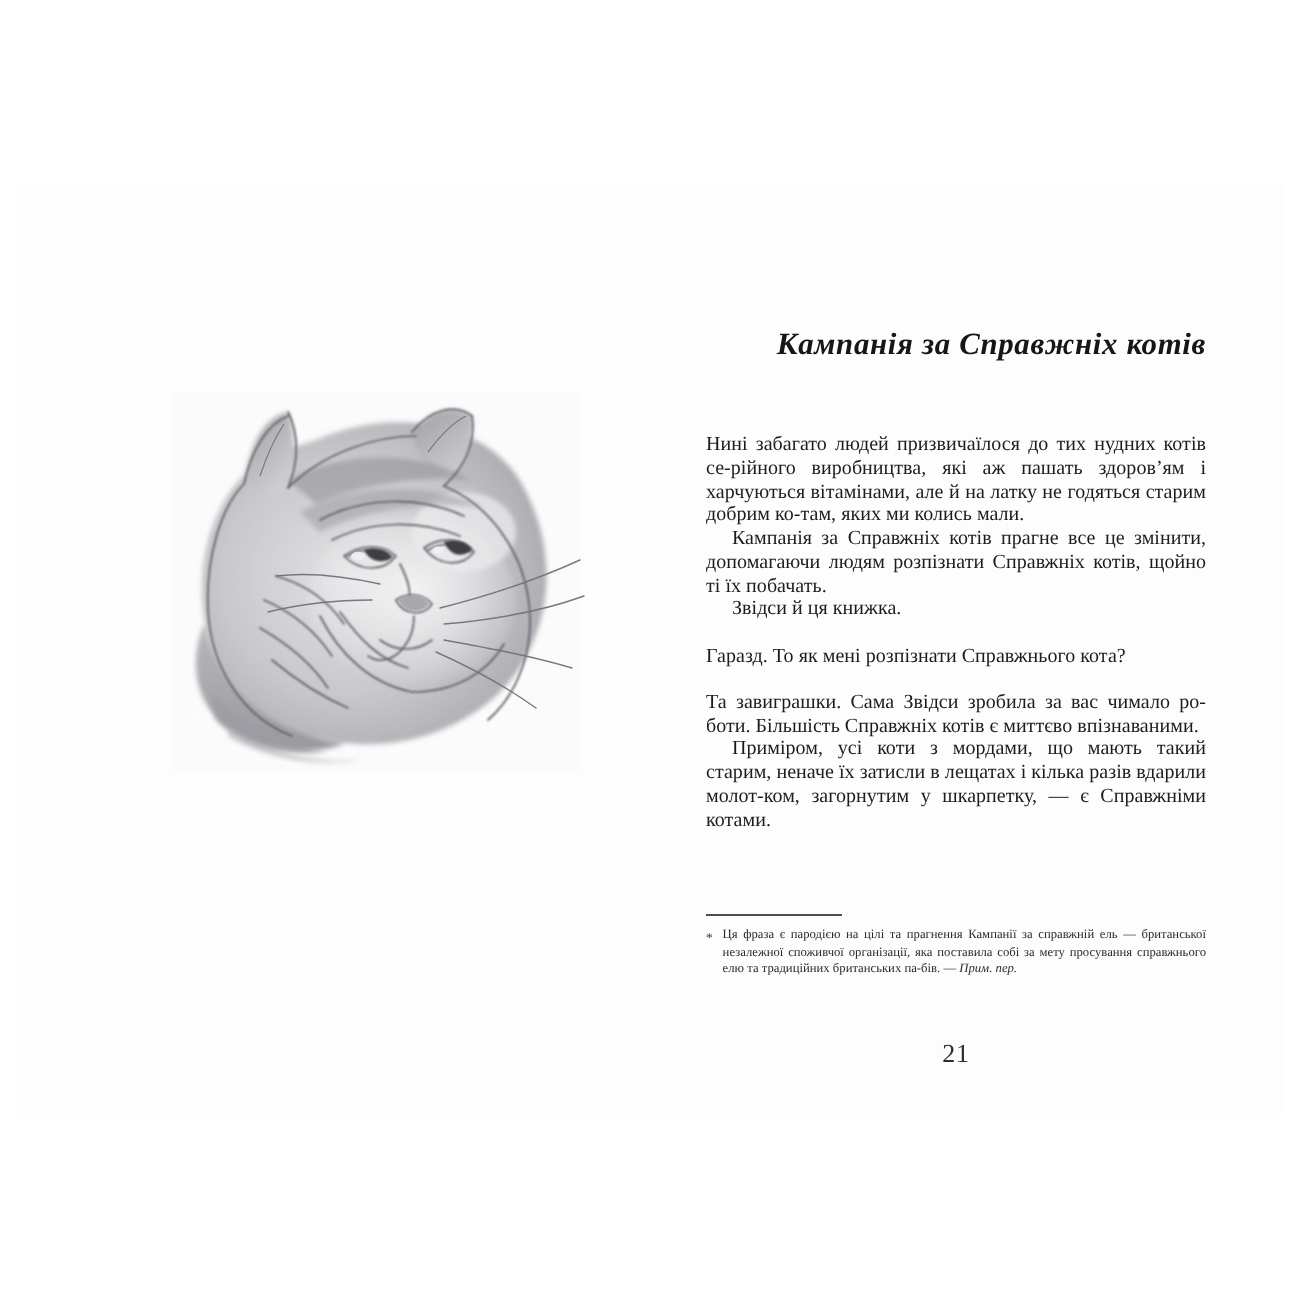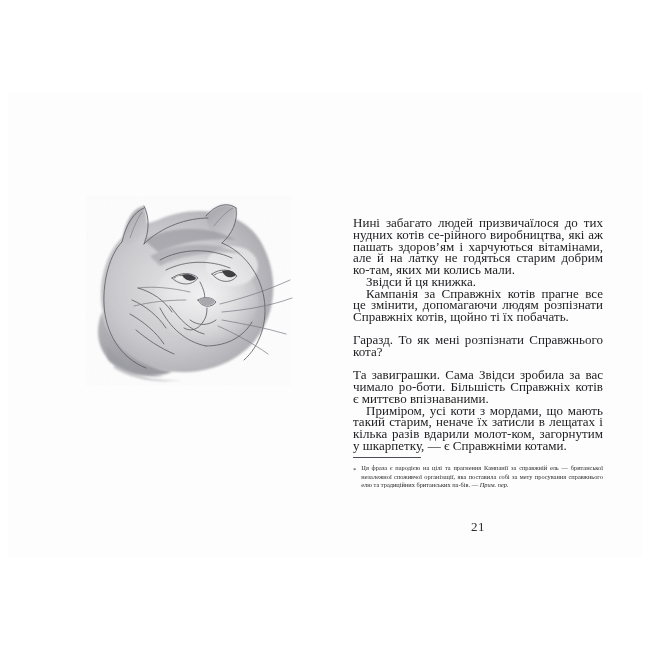--- a/index.html
+++ b/index.html
@@ -76,21 +76,21 @@
     white-space: nowrap;
   }
   .body-copy {
     position: absolute;
     top: 125px;
     left: 0;
     width: 250px;
   }
   .body-copy p {
     margin: 0;
-    font-size: 13px;
+    font-size: 10px;
     line-height: 11.75px;
     text-align: justify;
     color: #1c1c20;
     letter-spacing: 0.02px;
     hyphens: manual;
   }
   .body-copy p.indent { text-indent: 13px; }
   .body-copy p.gap-before { margin-top: 11.5px; }
   .q-line {
     margin: 0;
@@ -284,25 +284,26 @@
           </g>
         </svg>
       </div>
     </div>
 
     <div class="gutter"></div>
 
     <div class="page page-right">
       <div class="textblock">
 
+        <h1 class="chapter-title">Кампанія за Справжніх котів</h1>
 
         <div class="body-copy">
           <p>Нині забагато людей призвичаїлося до тих нудних котів се-рійного виробництва, які аж пашать здоров’ям і харчуються вітамінами, але й на латку не годяться старим добрим ко-там, яких ми колись мали.</p>
+          <p class="indent">Кампанія за Справжніх котів прагне все це змінити, допомагаючи людям розпізнати Справжніх котів, щойно ті їх побачать.</p>
           <p class="indent">Звідси й ця книжка.</p>
-          <p class="indent">Кампанія за Справжніх котів прагне все це змінити, допомагаючи людям розпізнати Справжніх котів, щойно ті їх побачать.</p>
 
           <p class="q-line gap-before">Гаразд. То як мені розпізнати Справжнього кота?</p>
 
           <p class="gap-before">Та завиграшки. Сама Звідси зробила за вас чимало ро-боти. Більшість Справжніх котів є миттєво впізнаваними.</p>
           <p class="indent">Приміром, усі коти з мордами, що мають такий старим, неначе їх затисли в лещатах і кілька разів вдарили молот-ком, загорнутим у шкарпетку, — є Справжніми котами.</p>
         </div>
 
         <div class="footnote">
           <div class="footnote-rule"></div>
           <div class="footnote-body">

